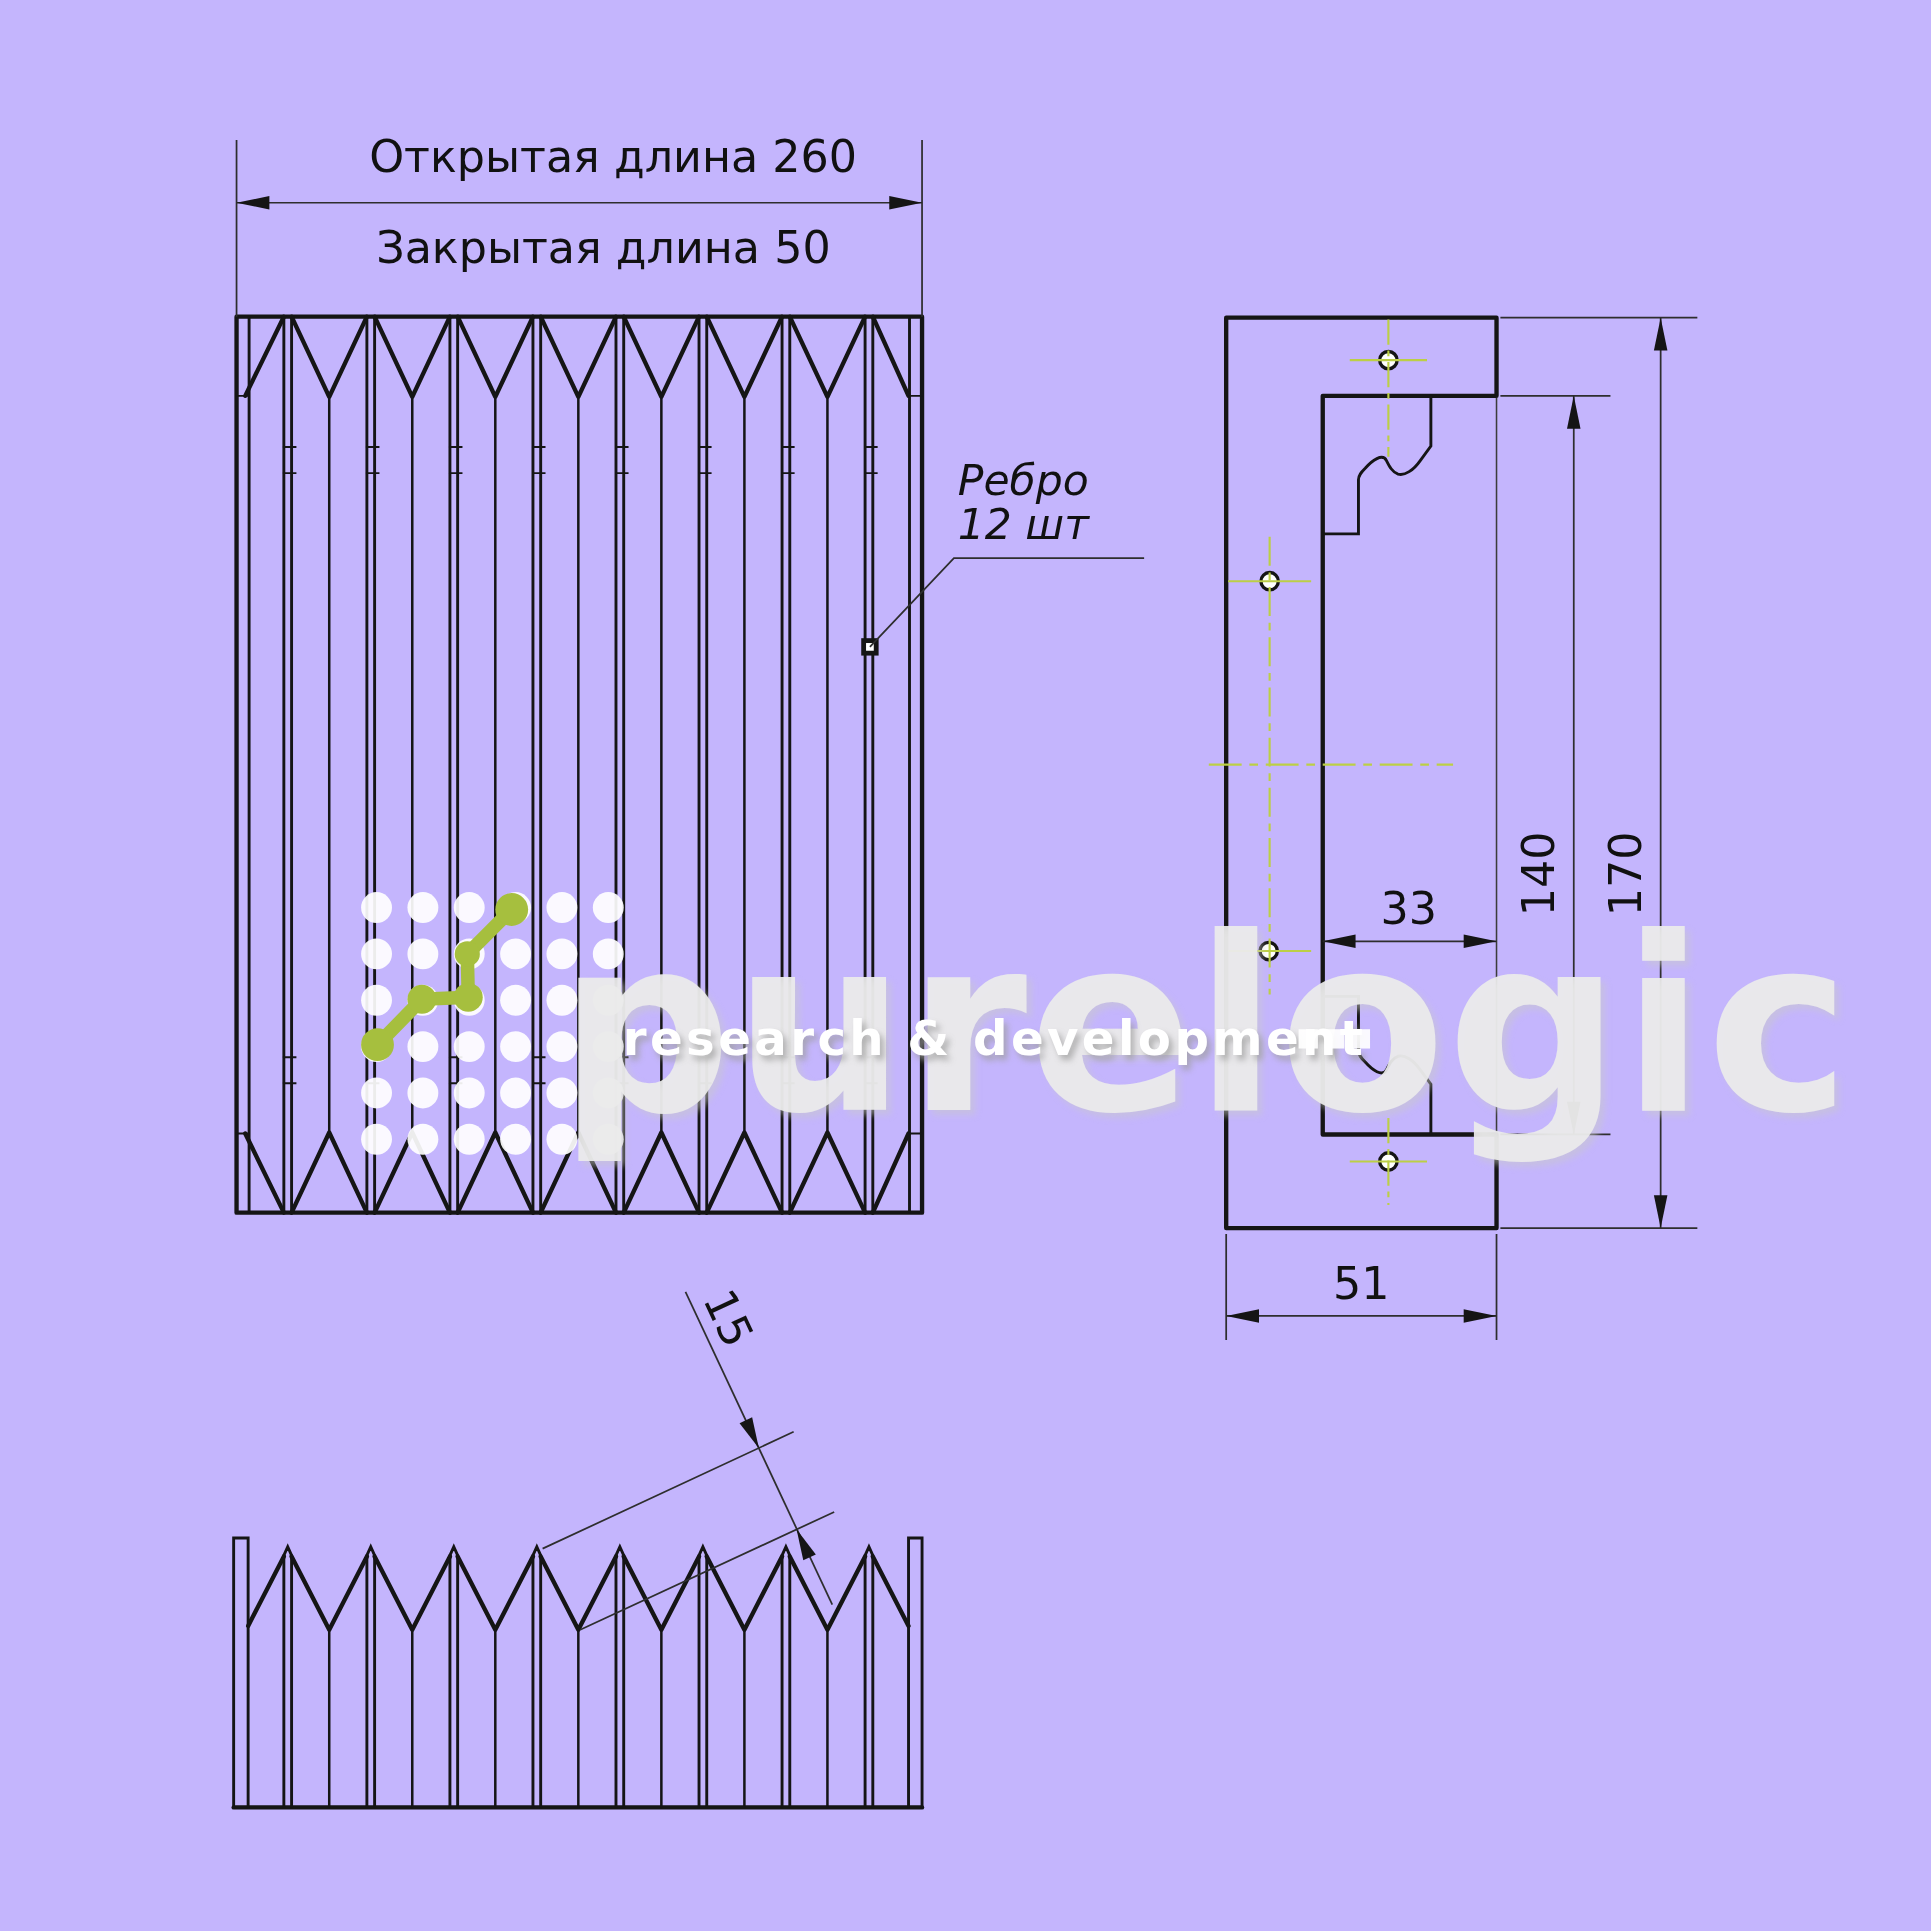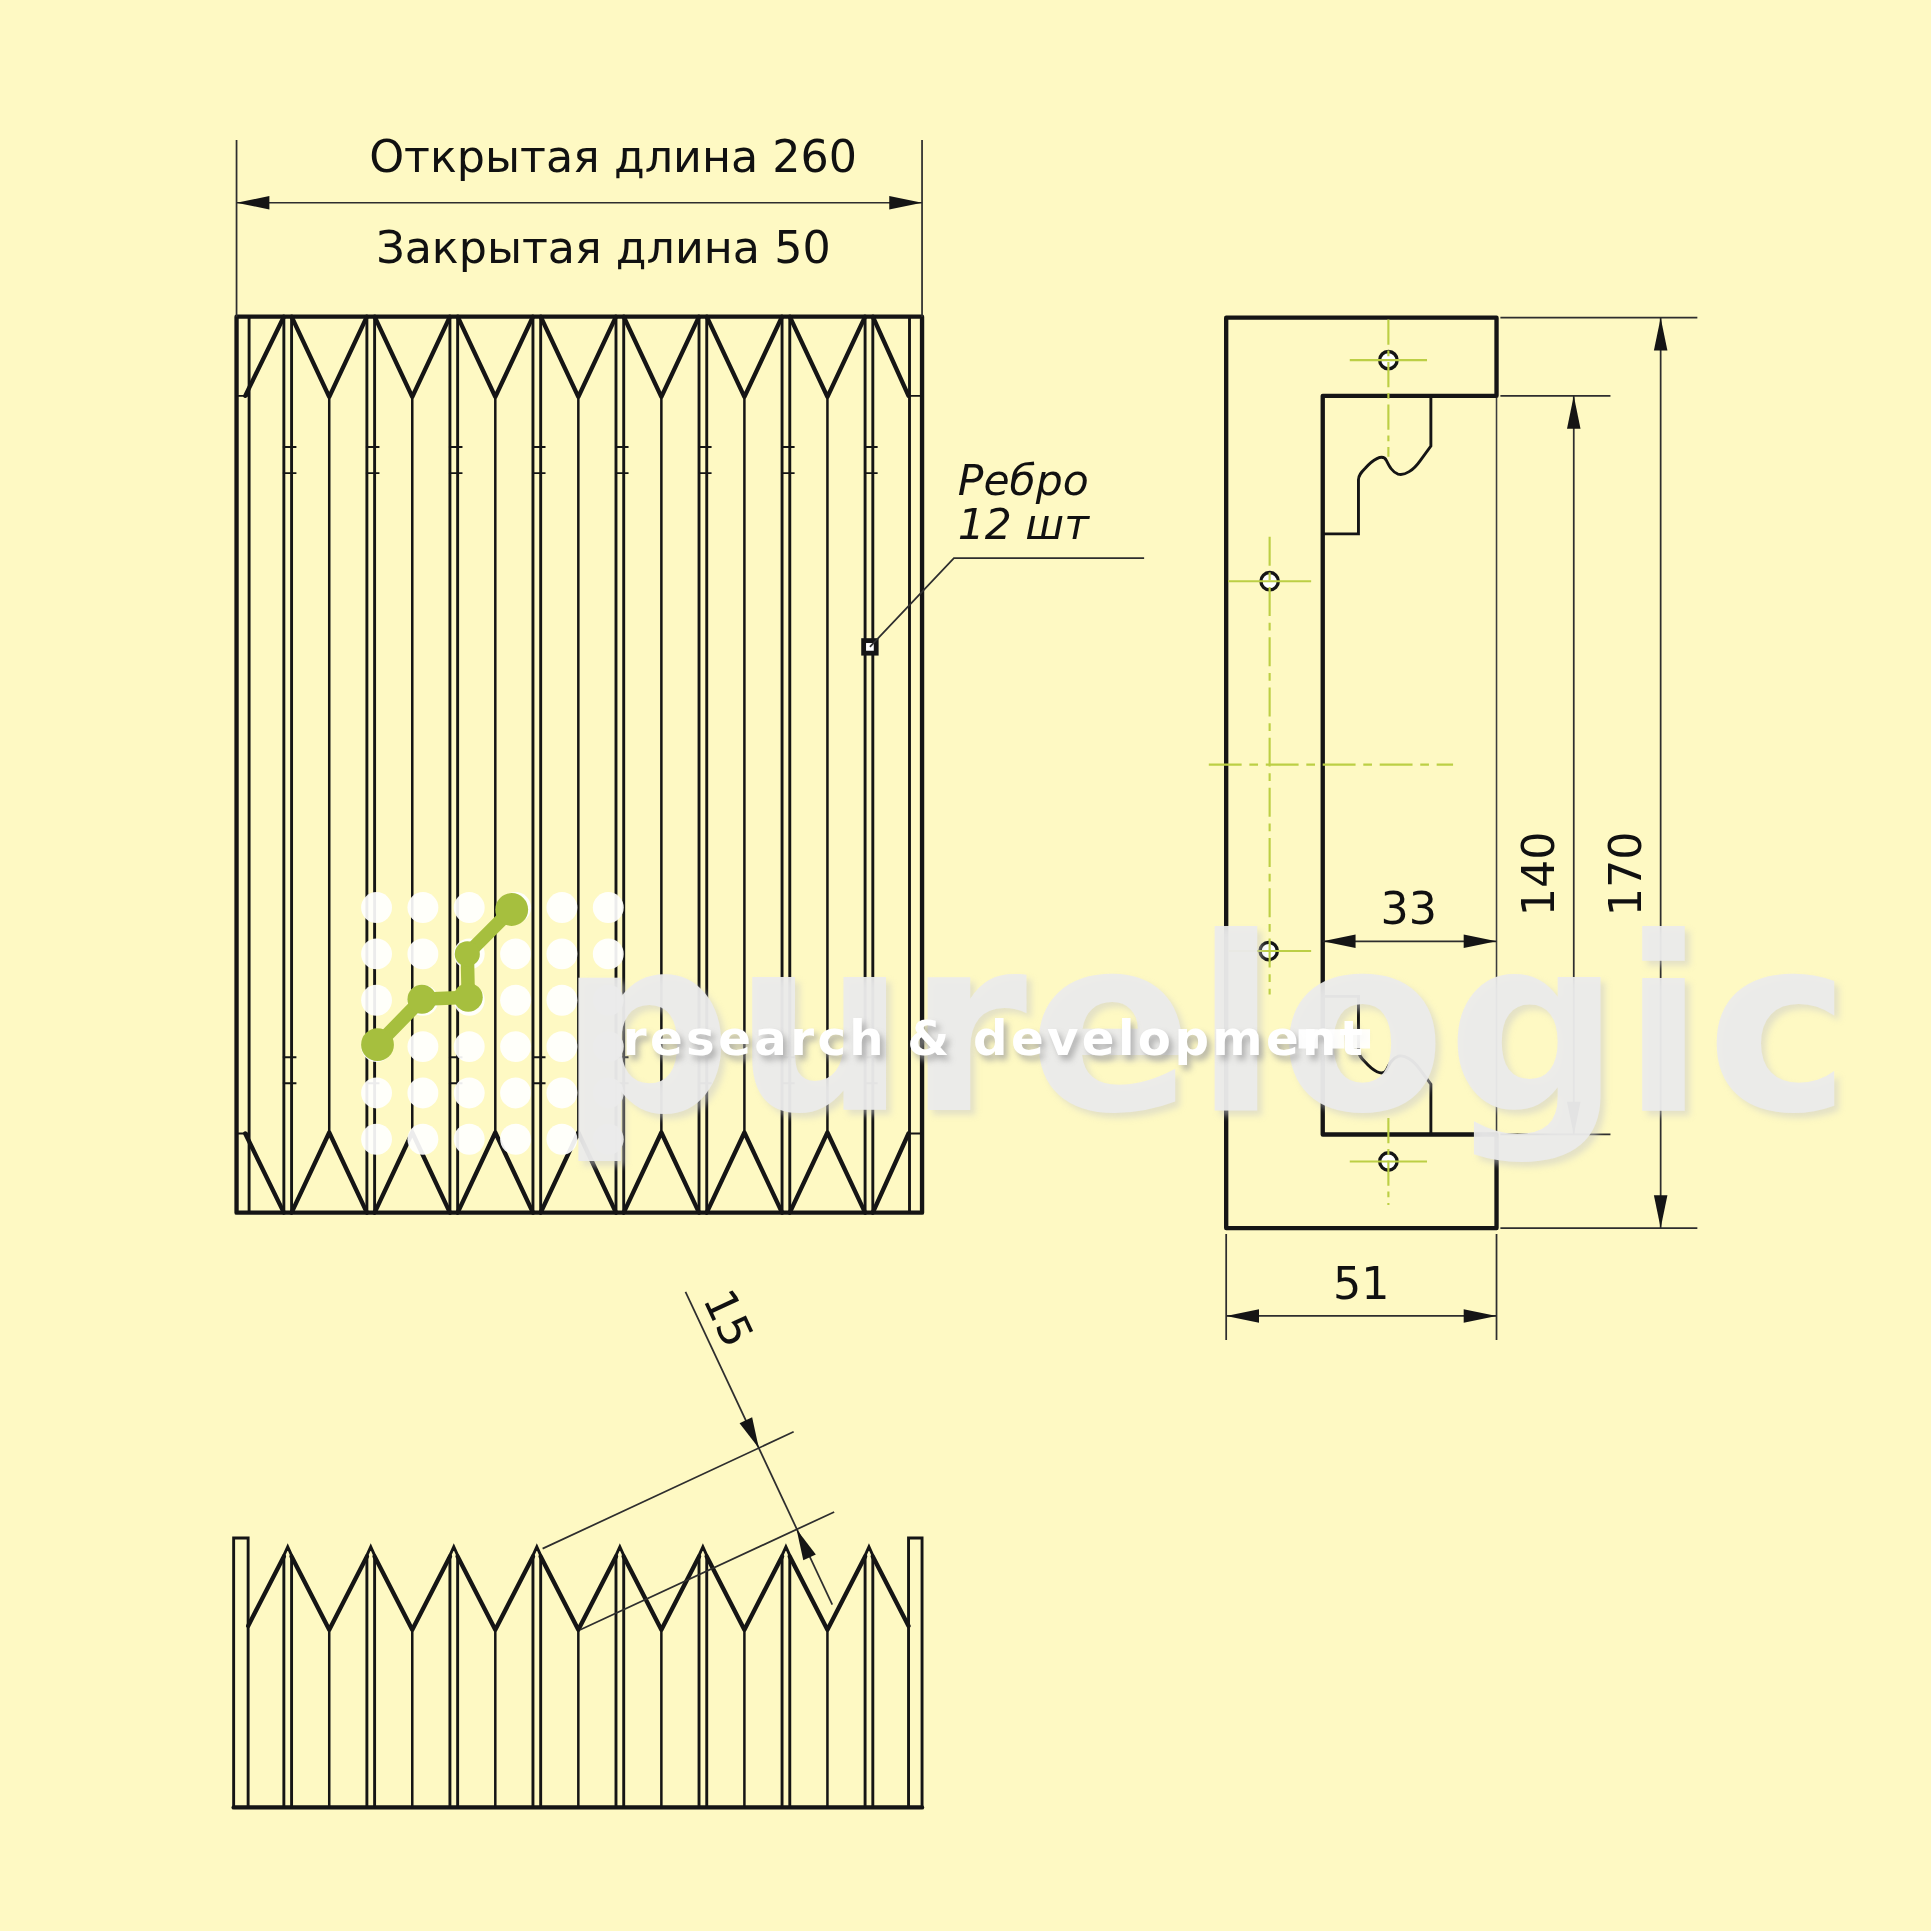--- a/index.html
+++ b/index.html
@@ -1,16 +1,16 @@
 <!DOCTYPE html>
 <html><head>
 <meta charset="utf-8">
 <style>
   html,body{margin:0;padding:0;background:#ffffff;}
-  .stage{width:1931px;height:1931px;background:#fef9c3;position:relative;overflow:hidden;}
+  .stage{width:1931px;height:1931px;background:#c4b5fd;position:relative;overflow:hidden;}
   svg{display:block;}
   .ln-bold{stroke:#151515;stroke-width:4.5;fill:none;stroke-linecap:round;stroke-linejoin:round;}
   .ln-mid{stroke:#151515;stroke-width:3;fill:none;}
   .ln-mid2{stroke:#151515;stroke-width:2.6;fill:none;}
   .ln-tick{stroke:#151515;stroke-width:2;fill:none;}
   .ln-thin{stroke:#2e2e2e;stroke-width:1.8;fill:none;}
   .ln-proj{stroke:#3c3c3c;stroke-width:1.6;fill:none;}
   .arrow{fill:#151515;stroke:none;}
   .hole{fill:#ffffff;stroke:#151515;stroke-width:3.5;}
   .cl{stroke:#bccf45;stroke-width:2.2;fill:none;}

